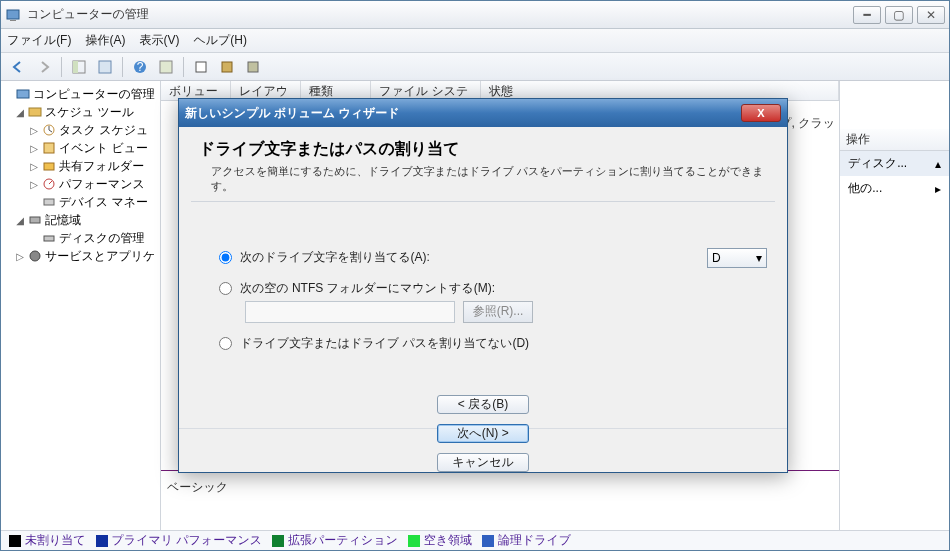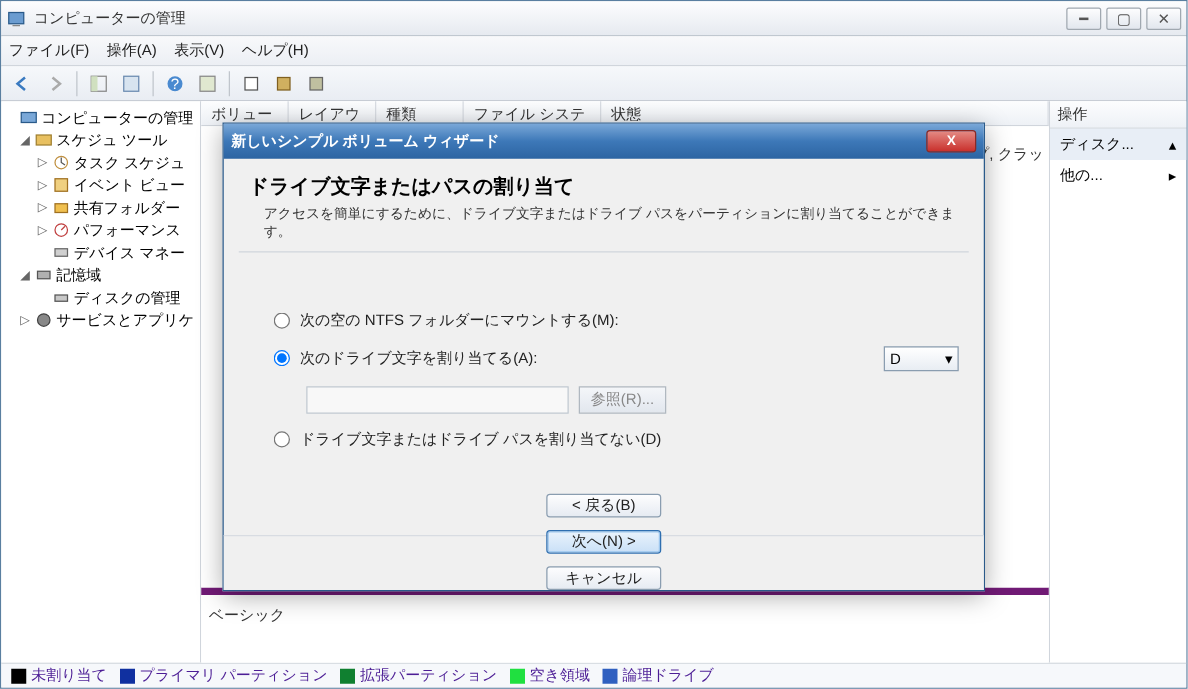--- a/index.html
+++ b/index.html
@@ -26,27 +26,27 @@
 .tree .exp { width: 10px; text-align: center; color: #666; font-size: 10px; }
 .tree .ticon { width: 16px; height: 16px; margin: 0 2px; display: flex; align-items: center; justify-content: center; }
 .tree .lvl1 { padding-left: 12px; }
 .tree .lvl2 { padding-left: 26px; }
 
 .middle { flex: 1; display: flex; flex-direction: column; background: #ffffff; position: relative; }
 .colheaders { height: 20px; display: flex; border-bottom: 1px solid #d0d5dc; background: linear-gradient(#fcfdfe,#eef1f6); }
 .colheaders .col { padding: 2px 8px; border-right: 1px solid #d8dce2; color: #333; }
 .listarea { flex: 1; background: #fff; position: relative; }
 
-.bottompanel { height: 60px; background: #fff; border-top: 6px solid #701a75; padding: 2px 6px; }
+.bottompanel { height: 60px; background: #fff; border-top: 1px solid #701a75; padding: 2px 6px; }
 .legend { height: 20px; background: #f6f8fb; border-top: 1px solid #d0d5dc; display: flex; align-items: center; padding: 0 8px; gap: 10px; }
 .legend .sw { width: 12px; height: 12px; display: inline-block; margin-right: 4px; vertical-align: middle; }
 .legend span.item { display: inline-flex; align-items: center; color: #4c1d95; }
 
 .actions { width: 110px; background: #fff; border-left: 1px solid #d0d5dc; }
-.actions .hdr { background: linear-gradient(#fcfdfe,#eef1f6); border-bottom: 1px solid #d0d5dc; padding: 2px 6px; color: #333; }
+.actions .hdr { background: linear-gradient(#fcfdfe,#eef1f6); border-bottom: 1px solid #d0d5dc; padding: 2px 6px; color: #333; margin-top: 48px; }
 .actions .row { padding: 4px 8px; display: flex; justify-content: space-between; align-items: center; }
 .actions .row.group { background: #e8eef6; }
 
 
 .dialog { position: absolute; left: 178px; top: 98px; width: 610px; height: 375px; border: 1px solid #2a5a8a; background: #f0f0f0; box-shadow: 0 4px 20px rgba(0,0,0,.35); }
 .dlgtitle { height: 28px; background: linear-gradient(#7aa8d8, #3d78b8 50%, #2c64a2); display: flex; align-items: center; padding: 0 6px; color: #fff; }
 .dlgtitle .t { flex: 1; font-weight: bold; }
 .dlgclose { width: 40px; height: 18px; background: linear-gradient(#e48a84,#c9302c); border: 1px solid #8a2a26; border-radius: 3px; display: flex; align-items: center; justify-content: center; color: #fff; font-weight: bold; font-size: 11px; }
 .dlgbody { padding: 12px 20px; height: calc(100% - 28px - 44px); }
 .dlgbody h4 { font-size: 16px; font-weight: bold; color: #000; margin-bottom: 4px; }
@@ -279,21 +279,21 @@
     </div>
   </div>
 
   <div class="legend">
     <span class="item">
         <span class="sw" style="background:#000"></span>
         <span>未割り当て</span>
       </span>
     <span class="item">
         <span class="sw" style="background:#1030a0"></span>
-        <span>プライマリ パーティション</span>
+        <span>プライマリ パフォーマンス</span>
       </span>
     <span class="item">
         <span class="sw" style="background:#108030"></span>
         <span>拡張パーティション</span>
       </span>
     <span class="item">
         <span class="sw" style="background:#20e040"></span>
         <span>空き領域</span>
       </span>
     <span class="item">
@@ -306,32 +306,32 @@
 <div class="dialog">
   <div class="dlgtitle">
     <span class="t">新しいシンプル ボリューム ウィザード</span>
     <span class="dlgclose">X</span>
   </div>
   <div class="dlgbody">
     <h4>ドライブ文字またはパスの割り当て</h4>
     <p class="sub">アクセスを簡単にするために、ドライブ文字またはドライブ パスをパーティションに割り当てることができます。</p>
     <hr>
     <div style="height:18px"></div>
-    <div class="optrow" style="margin-bottom:4px">
-      <input type="radio" style="">
-      <label>次の空の NTFS フォルダーにマウントする(M):</label>
-    </div>
     <div class="optrow">
       <input type="radio" checked="" style="">
       <label>次のドライブ文字を割り当てる(A):</label>
       <span class="driveselect">
         <span>D</span>
         <span>▾</span>
       </span>
     </div>
+    <div class="optrow" style="margin-bottom:4px">
+      <input type="radio" style="">
+      <label>次の空の NTFS フォルダーにマウントする(M):</label>
+    </div>
     <div class="pathrow">
       <input type="text" disabled="" style="">
       <button disabled="">参照(R)...</button>
     </div>
     <div class="optrow">
       <input type="radio" style="">
       <label>ドライブ文字またはドライブ パスを割り当てない(D)</label>
     </div>
   </div>
   <div class="dlgbuttons">

